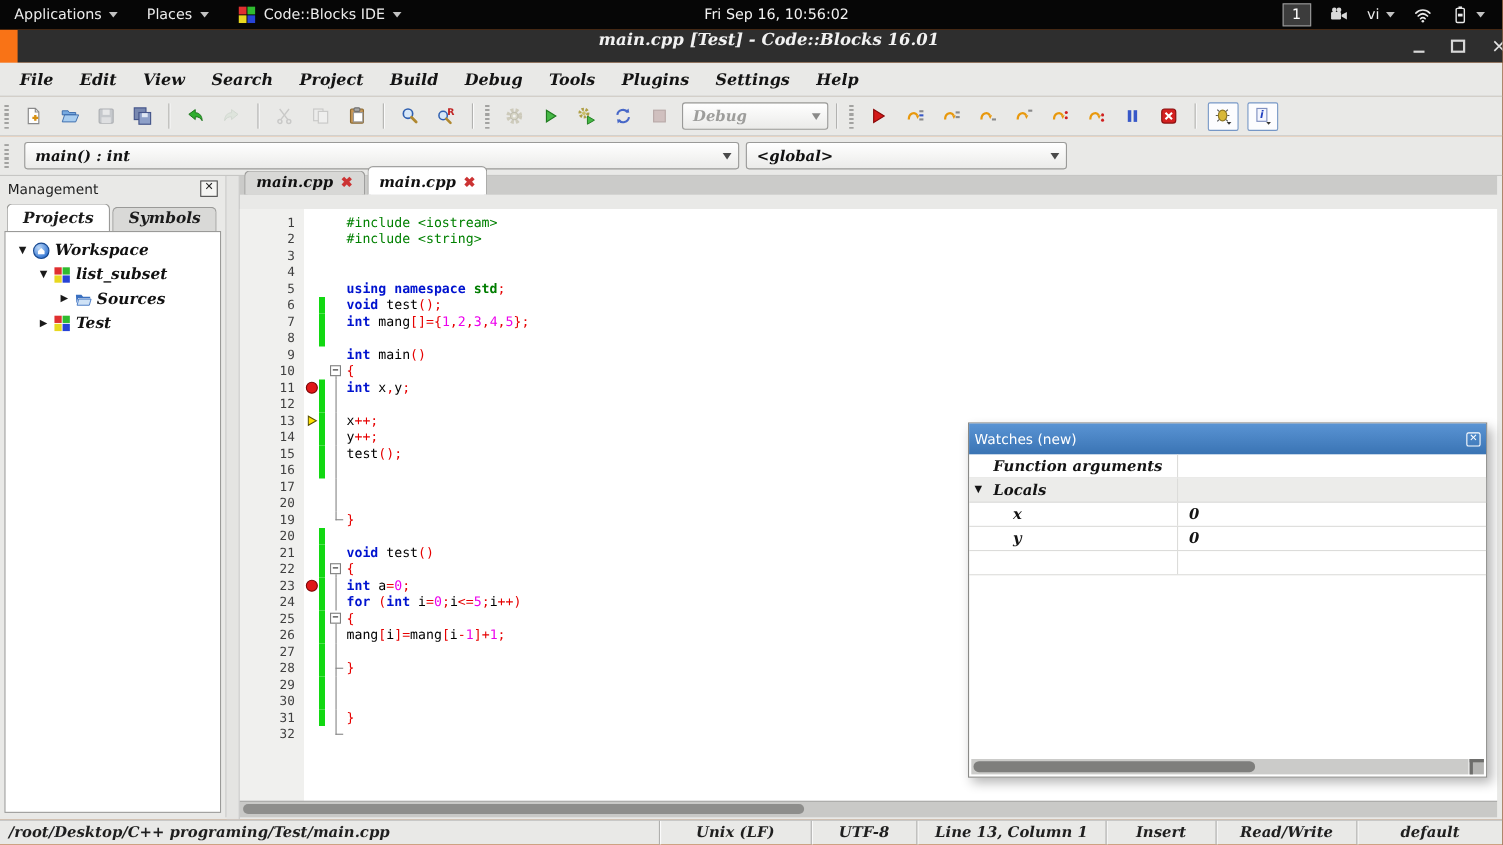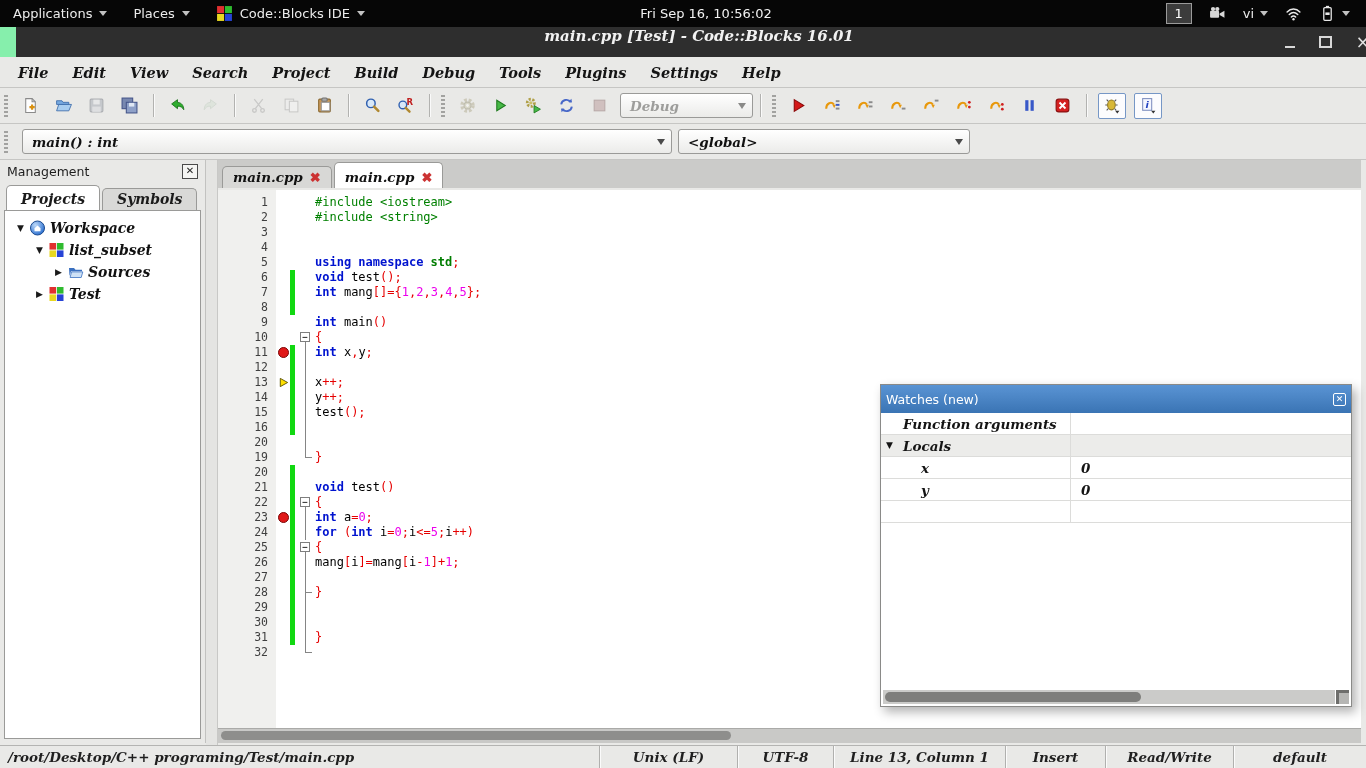--- a/index.html
+++ b/index.html
@@ -1,16 +1,16 @@
 <!DOCTYPE html>
 <html><head>
 <meta charset="utf-8">
 <style>
   html,body{margin:0;padding:0;background:#555;}
-  #screen{position:relative;width:1366px;height:768px;background:#86efac;overflow:hidden;
+  #screen{position:relative;width:1366px;height:768px;background:#f97316;overflow:hidden;
           font-family:"DejaVu Sans",sans-serif;}
 
   
   .top-bar{position:absolute;left:0;top:0;width:100%;height:27px;background:#060606;
            display:flex;align-items:center;color:#ececec;font-size:13px;}
   .tb-menu{display:flex;align-items:center;gap:7px;padding:0 13px;height:100%;}
   .caret{width:0;height:0;border-left:4px solid transparent;border-right:4px solid transparent;
          border-top:5px solid #c2c2c2;}
   .tb-clock{position:absolute;left:50%;transform:translateX(-50%);color:#f2f2f2;margin-left:23px;}
   .tb-right{margin-left:auto;display:flex;align-items:center;gap:17px;padding-right:16px;height:100%;}
@@ -76,21 +76,21 @@
   .tree-row{height:22px;display:flex;align-items:center;font:bold italic 14px "DejaVu Serif",serif;color:#111;}
   .texp{width:15px;font-size:9px;color:#1a1a1a;text-align:center;flex:none;}
   .ticon{width:17px;height:16px;margin:0 4px 0 1px;flex:none;display:inline-flex;}
   .ticon svg{width:100%;height:100%;}
 
   .splitter{position:absolute;left:206px;top:0;bottom:0;width:12px;background:#e4e4e2;
             border-right:1px solid #c8c8c6;box-sizing:border-box;}
 
   
   .editor{position:absolute;left:218px;top:0;right:5px;bottom:2px;}
-  .etabs{height:28px;display:flex;align-items:flex-end;padding-left:4px;background:#cbcbc9;}
+  .etabs{height:17px;display:flex;align-items:flex-end;padding-left:4px;background:#cbcbc9;}
   .etab{display:flex;align-items:center;gap:7px;padding:2px 10px 3px;
         font:bold italic 13.5px "DejaVu Serif",serif;color:#111;background:#d8d8d6;
         border:1px solid #9a9a98;border-bottom:none;border-radius:5px 5px 0 0;margin-right:2px;}
   .etab.active{background:#fff;padding-top:6px;position:relative;z-index:2;}
   .tclose{color:#cc3333;font-size:13px;font-style:normal;font-weight:bold;line-height:1;}
   .editor-body{position:absolute;top:30px;left:0;right:0;bottom:14px;overflow:hidden;
                background:linear-gradient(90deg,#f0f0ee 0,#f0f0ee 58px,#ffffff 58px);padding-top:5px;}
   .cl{height:15px;display:flex;align-items:stretch;}
   .ln{width:50px;flex:none;text-align:right;padding-right:8px;
       font:11.5px "DejaVu Sans Mono",monospace;color:#3f3f3f;line-height:15px;}
@@ -642,20 +642,27 @@
             <span class="codeline"><span class="tk-t">test</span><span class="tk-o">();</span></span>
           </div>
           <div class="cl">
             <span class="ln">16</span>
             <span class="bpm"></span>
             <span class="chg on"></span>
             <span class="fold line"></span>
             <span class="codeline"></span>
           </div>
           <div class="cl">
+            <span class="ln">17</span>
+            <span class="bpm"></span>
+            <span class="chg"></span>
+            <span class="fold line"></span>
+            <span class="codeline"></span>
+          </div>
+          <div class="cl">
             <span class="ln">20</span>
             <span class="bpm"></span>
             <span class="chg"></span>
             <span class="fold line"></span>
             <span class="codeline"></span>
           </div>
           <div class="cl">
             <span class="ln">19</span>
             <span class="bpm"></span>
             <span class="chg"></span>

